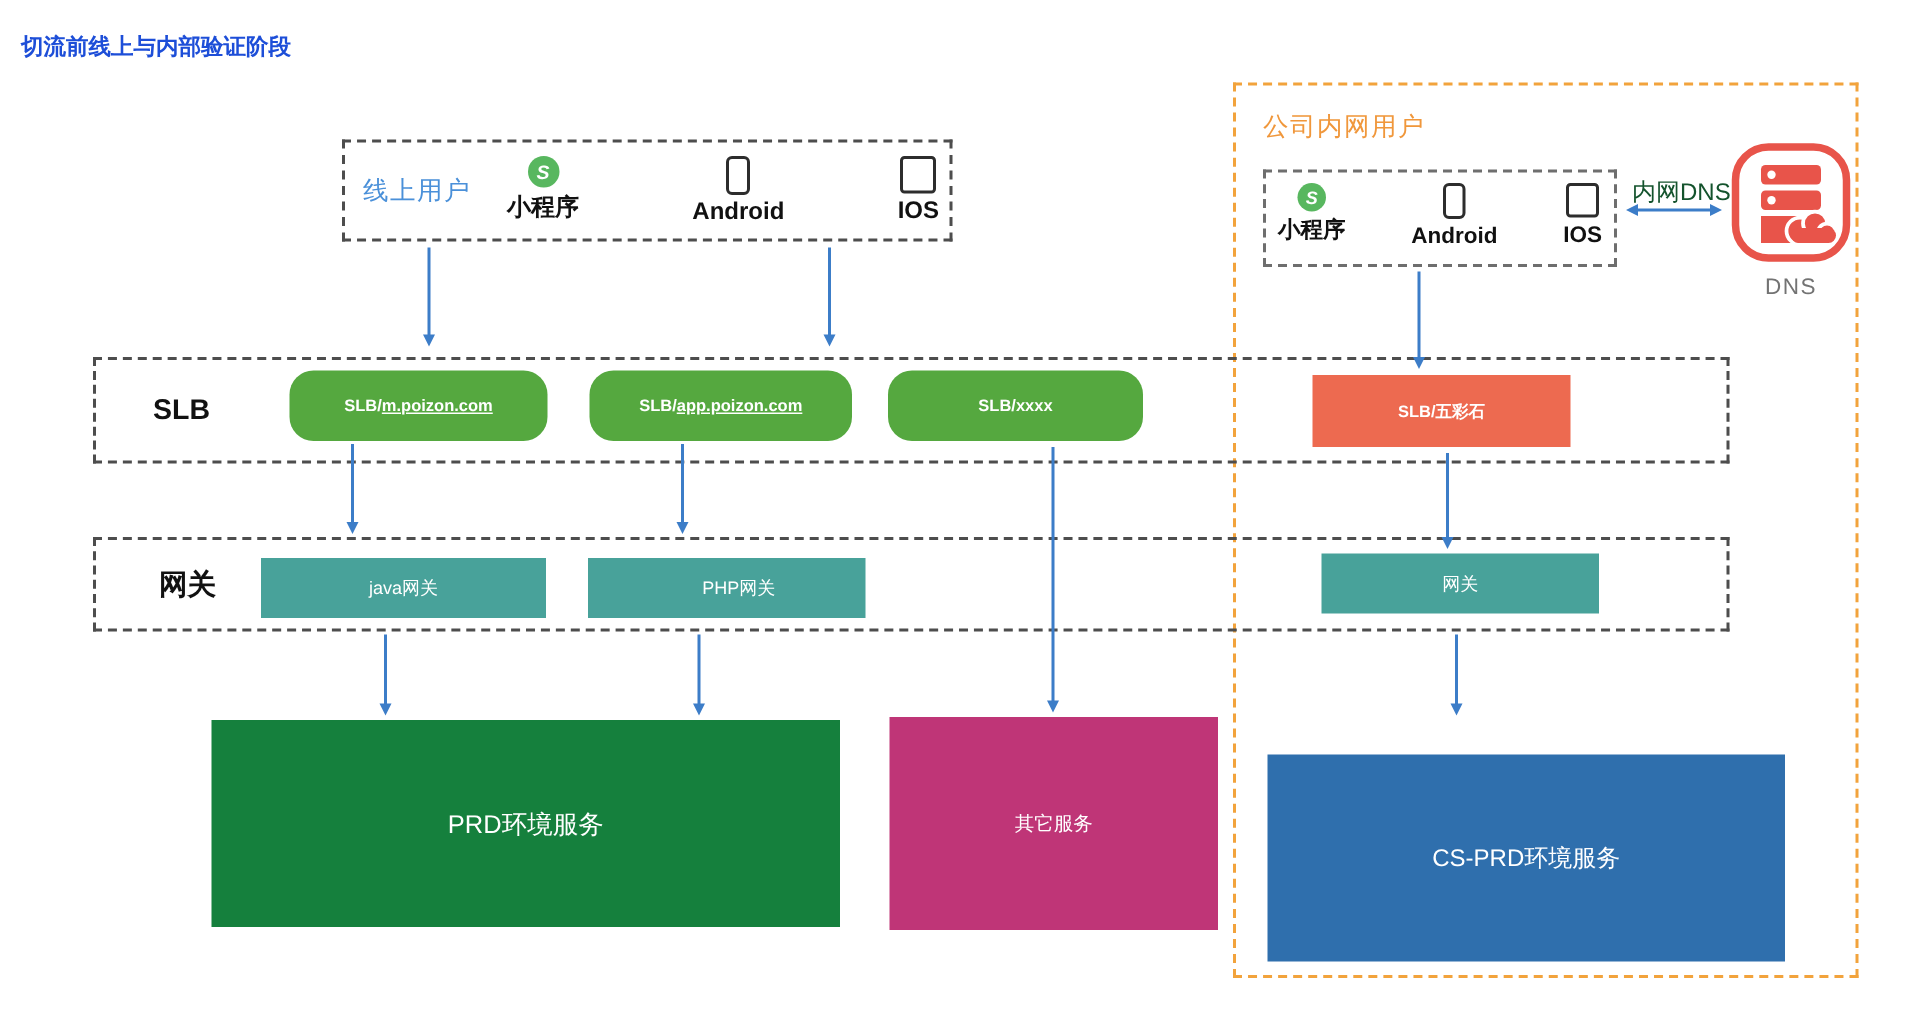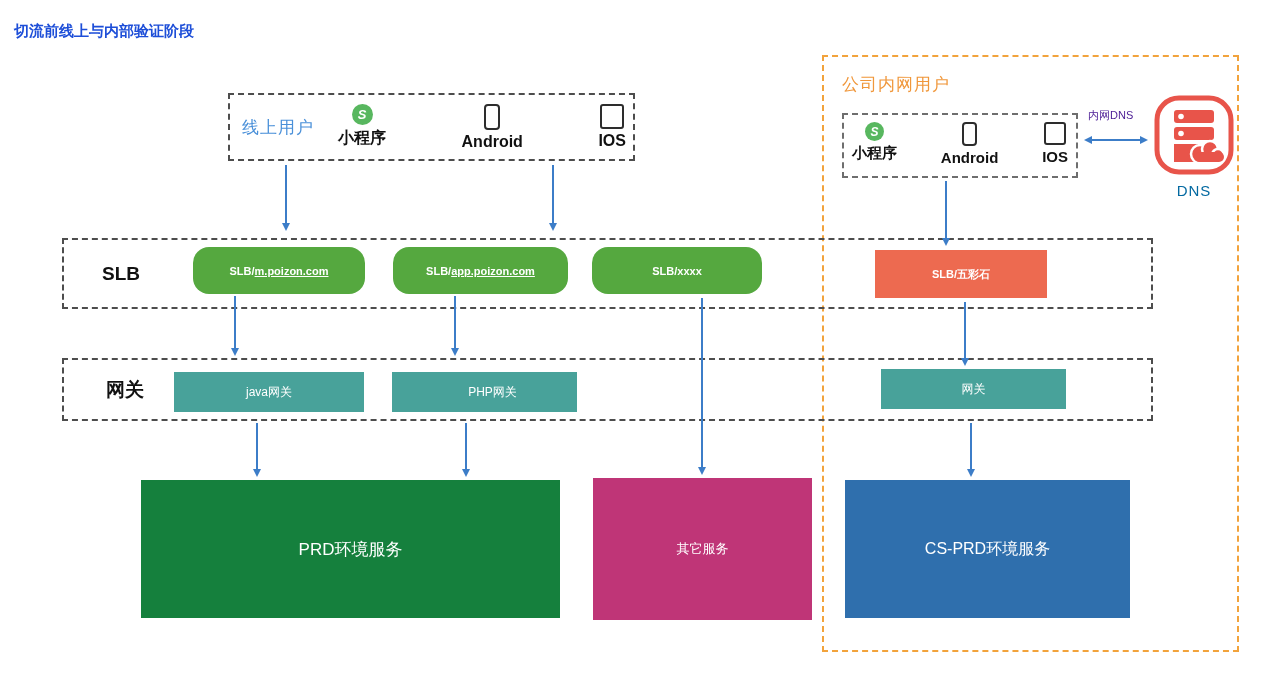--- a/index.html
+++ b/index.html
@@ -58,22 +58,22 @@
   .harrow { position:absolute; height:8px; }
   .harrow .line { position:absolute; top:3px; left:6px; right:6px; height:2px; background:#3c7dc8; }
   .harrow::before { content:''; position:absolute; left:0; top:0;
                     border-top:4px solid transparent; border-bottom:4px solid transparent;
                     border-right:8px solid #3c7dc8; }
   .harrow::after { content:''; position:absolute; right:0; top:0;
                    border-top:4px solid transparent; border-bottom:4px solid transparent;
                    border-left:8px solid #3c7dc8; }
 
   .dns-wrap { position:absolute; left:1151px; top:94px; width:86px; text-align:center; }
-  .dns-caption { margin-top:2px; font-size:15px; color:#0369a1; letter-spacing:1px; }
-  .intranet-dns-label { position:absolute; left:1088px; top:108px; font-size:11px; color:#4c1d95; }
+  .dns-caption { margin-top:2px; font-size:15px; color:#737373; letter-spacing:1px; }
+  .intranet-dns-label { position:absolute; left:1088px; top:118px; font-size:16px; color:#14532d; }
 </style>
 </head>
 <body>
 
 <div class="canvas">
 
   <div class="title">切流前线上与内部验证阶段</div>
 
   <div class="dashed-dark" style="left:228px;top:93px;width:407px;height:68px;">
     <div class="online-label">线上用户</div>
@@ -165,21 +165,21 @@
       <span>网关</span>
     </div>
   </div>
 
   <div class="service blue" style="left:141px;top:480px;width:419px;height:138px;">
     <span>PRD环境服务</span>
   </div>
   <div class="service magenta" style="left:593px;top:478px;width:219px;height:142px;">
     <span>其它服务</span>
   </div>
-  <div class="service navy" style="left:845px;top:480px;width:285px;height:138px;text-align:right;">
+  <div class="service navy" style="left:845px;top:503px;width:345px;height:138px;text-align:right;">
     <span>CS-PRD环境服务</span>
   </div>
 
   <div class="varrow" style="left:282px;top:165px;height:66px;">
       <div class="line"></div>
     </div>
   <div class="varrow" style="left:549px;top:165px;height:66px;">
       <div class="line"></div>
     </div>
   <div class="varrow" style="left:942px;top:181px;height:65px;">

